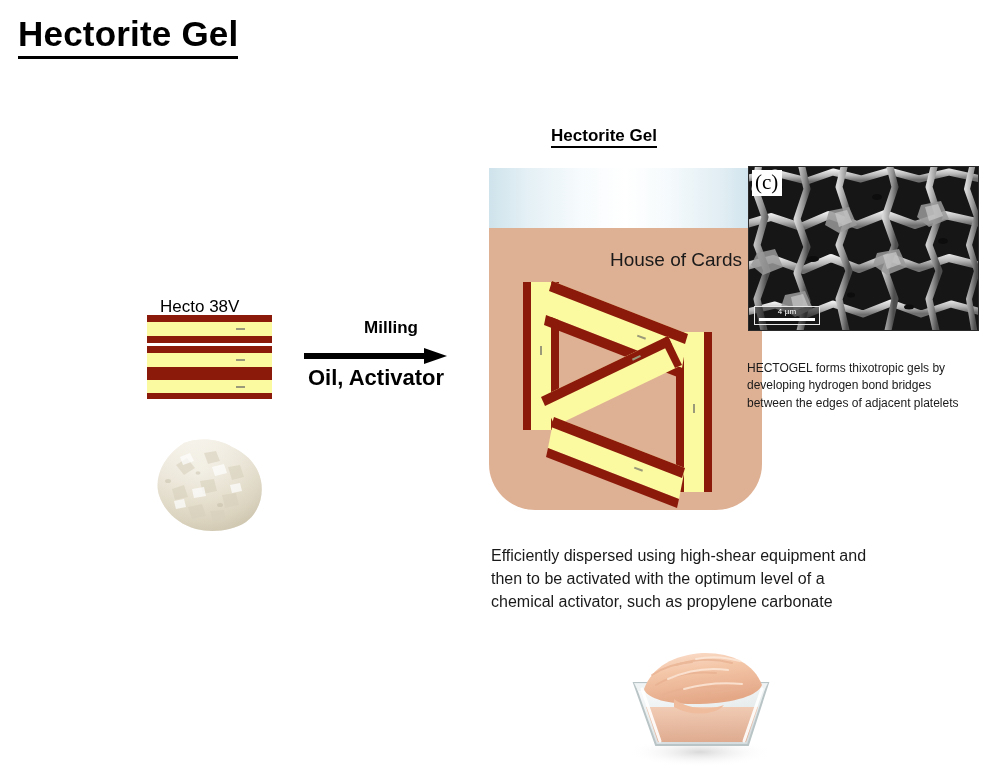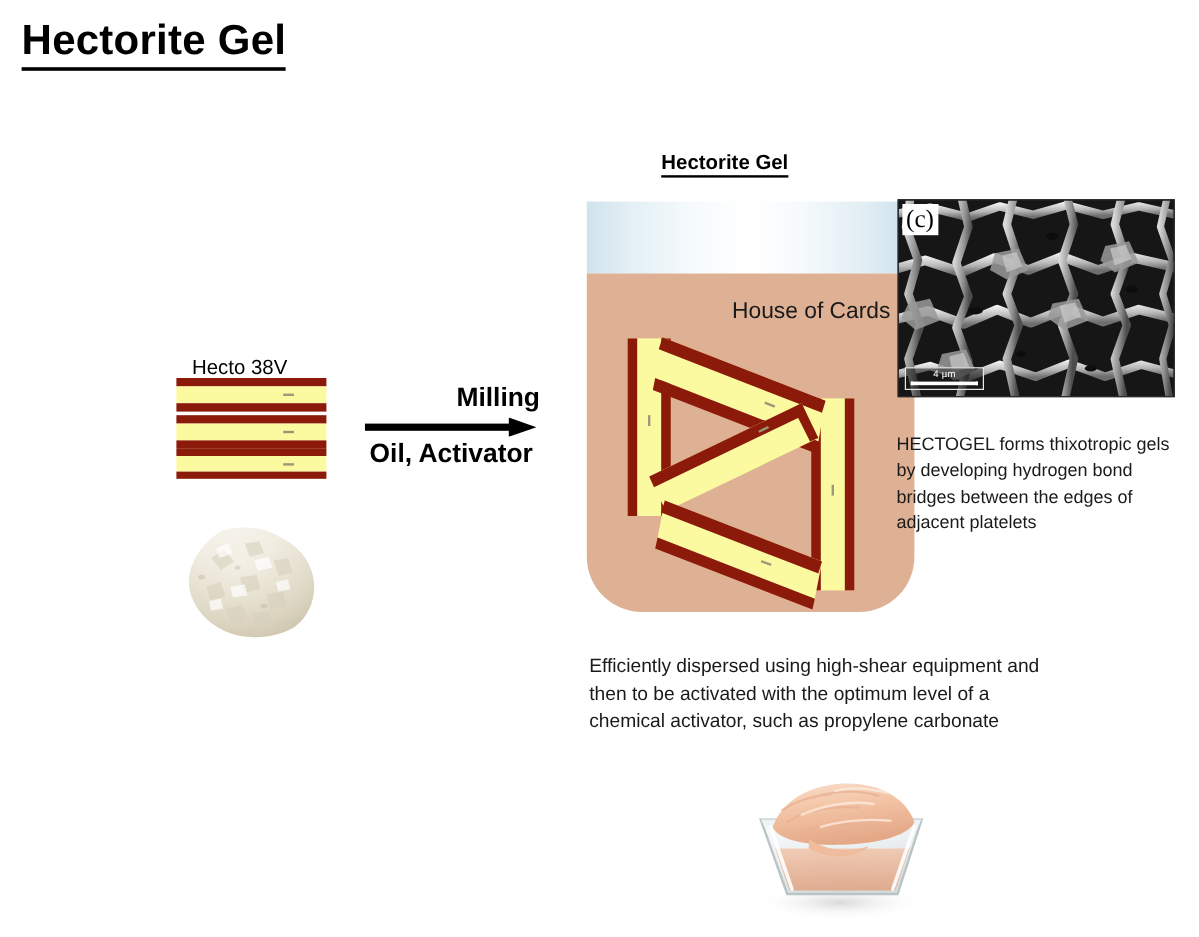--- a/index.html
+++ b/index.html
@@ -73,24 +73,24 @@
   #reaction-arrow-group {
     position: absolute;
     left: 300px;
     top: 318px;
     width: 150px;
     height: 68px;
   }
   #milling-label {
     position: absolute;
     top: 0;
-    left: 0;
+    left: 16px;
     width: 150px;
-    text-align: right;
-    font-size: 22px;
+    text-align: center;
+    font-size: 17px;
     font-weight: bold;
   }
   #arrow-shape {
     position: absolute;
     top: 30px;
     left: 4px;
     width: 143px;
     height: 16px;
   }
   #oil-activator-label {
@@ -213,21 +213,21 @@
     border-right: 2px solid #fff;
     box-sizing: border-box;
   }
 
   
   #sem-caption {
     position: absolute;
     left: 747px;
     top: 360px;
     width: 232px;
-    font-size: 15px;
+    font-size: 12px;
     line-height: 1.45;
     color: #1a1a1a;
   }
   #dispersion-caption {
     position: absolute;
     left: 491px;
     top: 544px;
     width: 382px;
     font-size: 16px;
     line-height: 1.45;

